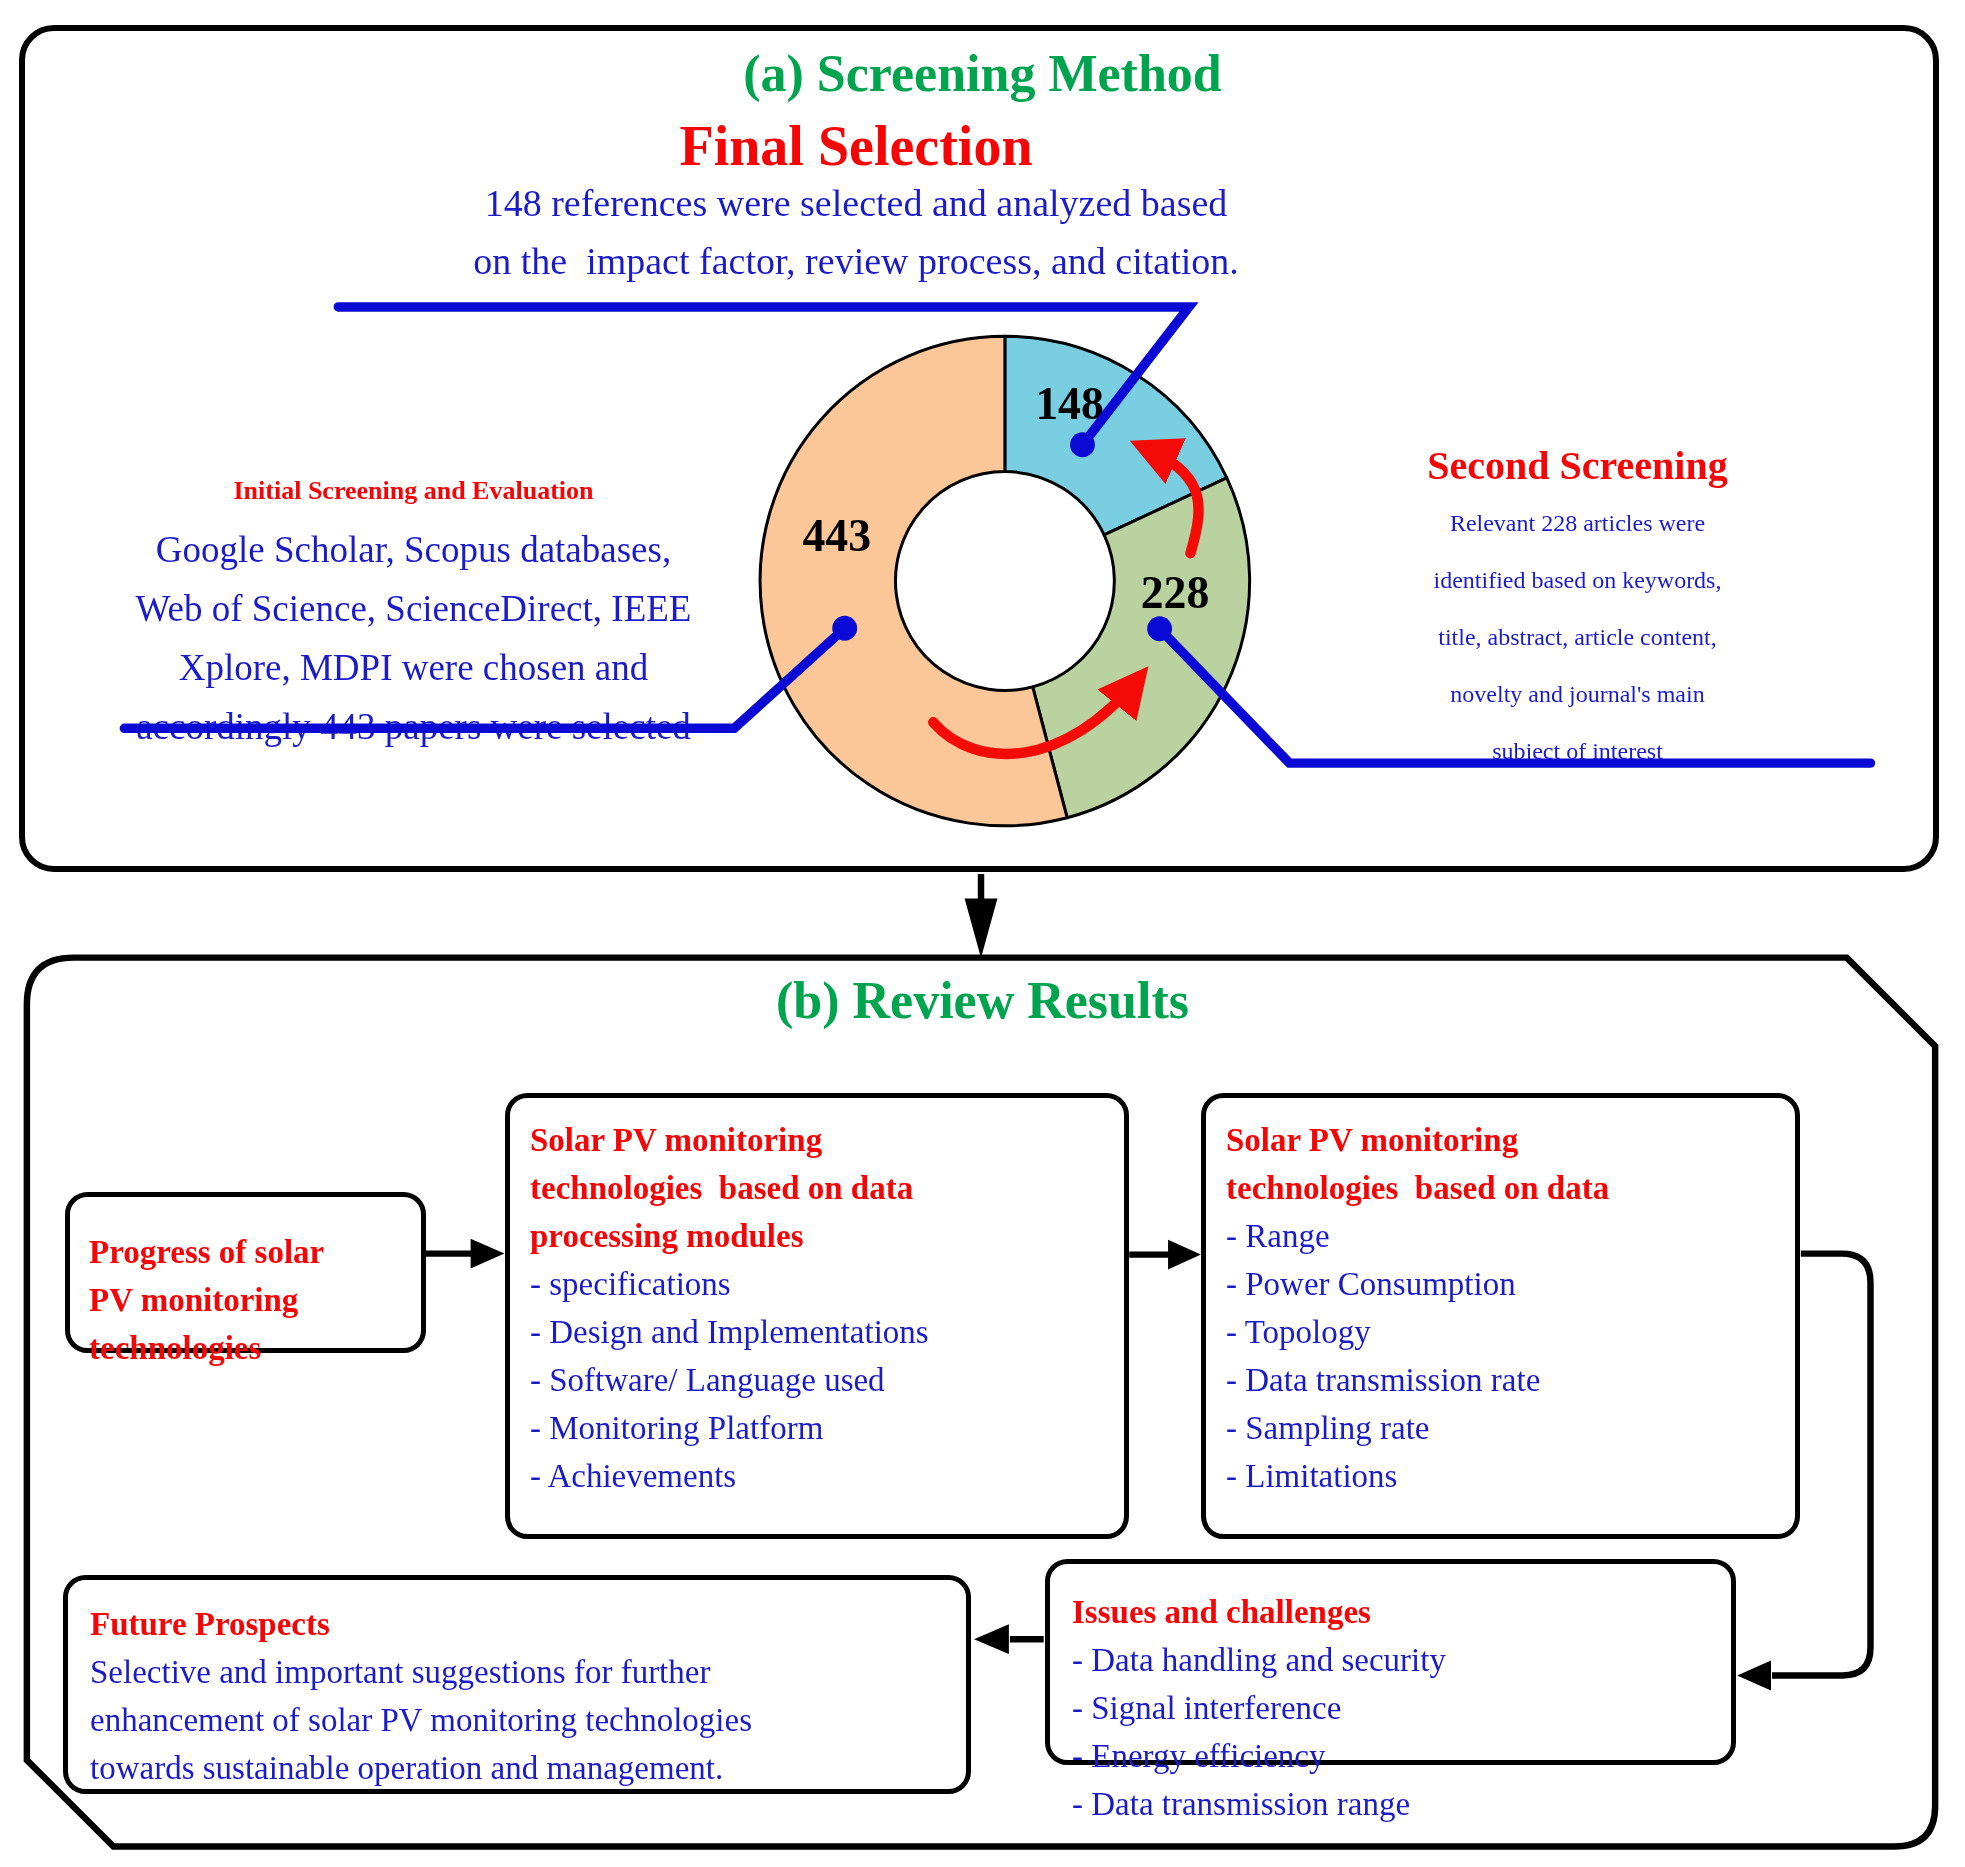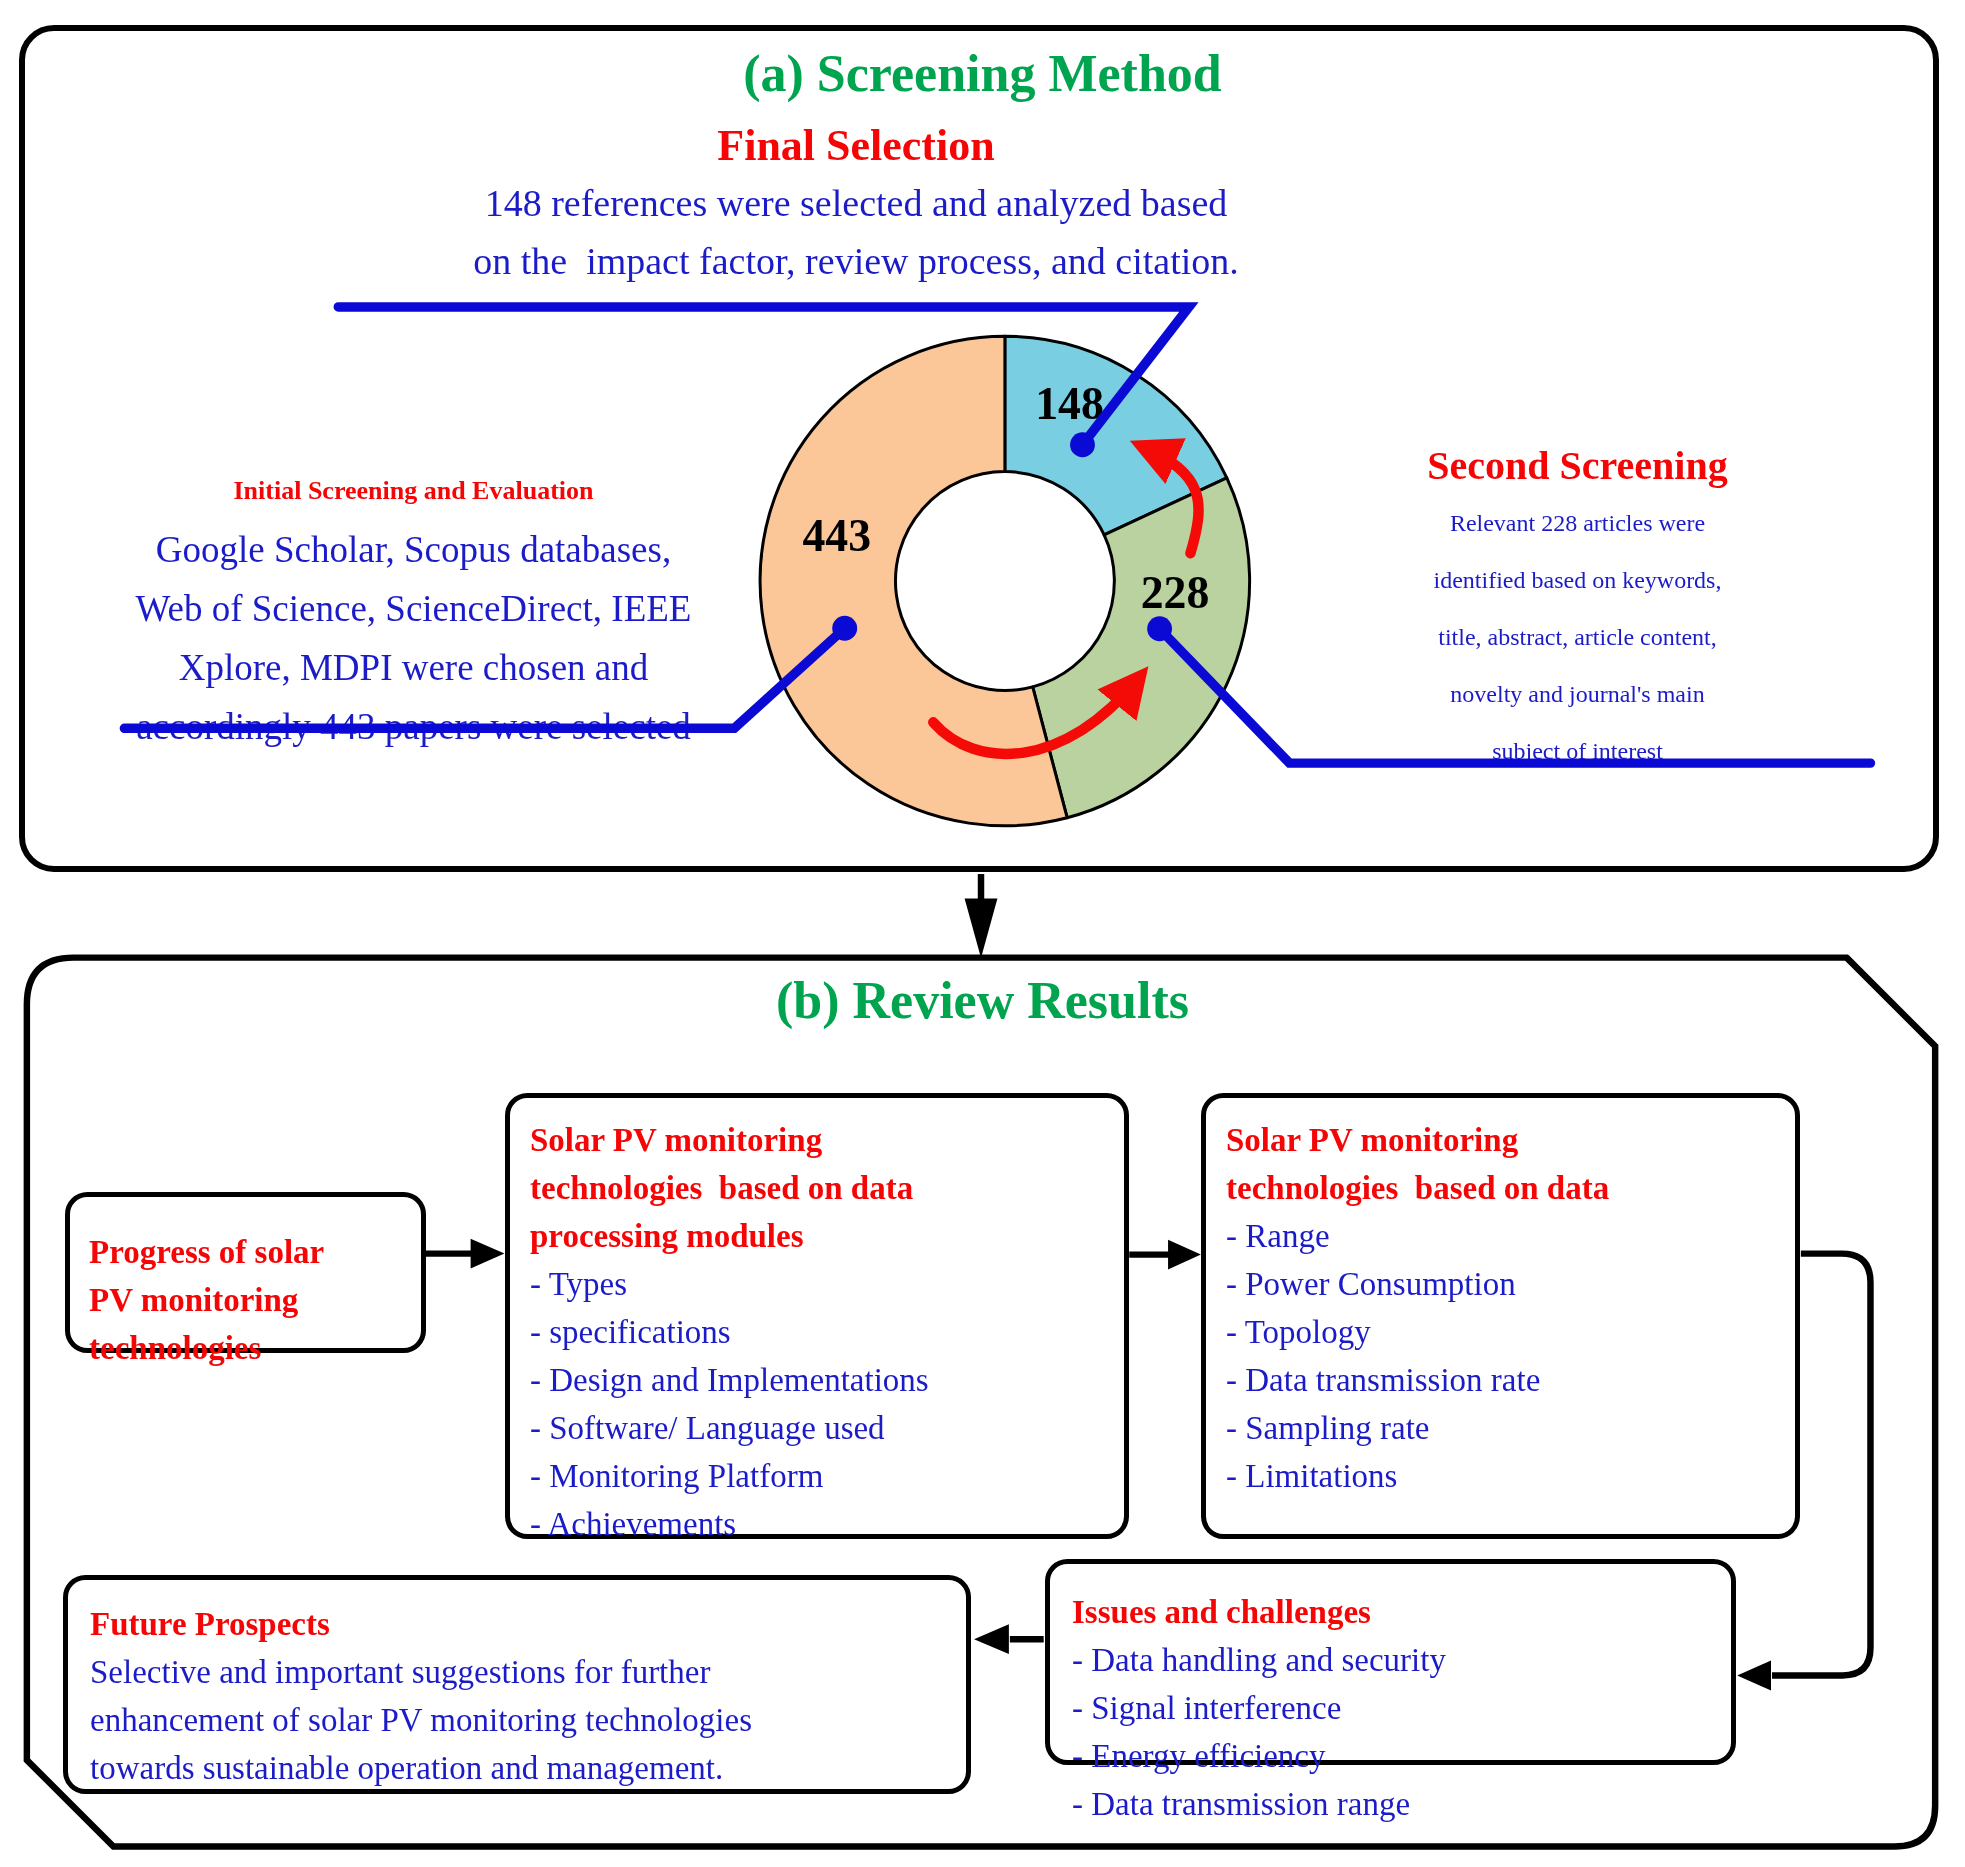--- a/index.html
+++ b/index.html
@@ -7,21 +7,21 @@
        font-family:"Liberation Serif","DejaVu Serif",serif;}
   .abs{position:absolute;}
   .t{white-space:pre;}
   .center{text-align:center;}
   #panelA{left:19px;top:25px;width:1908px;height:835px;border:6.5px solid #000;border-radius:35px;}
   #overlay{left:0;top:0;width:1965px;height:1867px;z-index:2;pointer-events:none;}
   .ptitle{width:1965px;font-size:52px;font-weight:bold;color:#00a44f;}
   .redhead{color:#f50505;font-weight:bold;}
   .blue{color:#1b1bc8;}
   #finalBlock{left:209px;top:118px;width:1294px;}
-  #finalBlock .redhead{font-size:44px;line-height:56px;}
+  #finalBlock .redhead{font-size:56px;line-height:56px;}
   #finalBlock .blue{font-size:38px;line-height:58px;}
   #leftBlock{left:65px;top:427px;width:697px;}
   #leftBlock .redhead{font-size:26px;line-height:59px;margin-top:34px;}
   #leftBlock .blue{font-size:37px;line-height:59px;}
   #rightBlock{left:1249px;top:437px;width:657px;}
   #rightBlock .redhead{font-size:40px;line-height:58px;}
   #rightBlock .blue{font-size:24px;line-height:57px;}
   #titleA{top:44px;}
   #titleB{top:971px;}
   .fbox{background:#fff;border:5.5px solid #000;border-radius:22.4px;z-index:3;box-sizing:border-box;margin-top:44px;}
@@ -122,21 +122,20 @@
 <div id="box1" class="abs fbox">
   <div class="redhead t">Progress of solar</div>
   <div class="redhead t">PV monitoring</div>
   <div class="redhead t">technologies</div>
 </div>
 
 <div id="box2" class="abs fbox">
   <div class="redhead t">Solar PV monitoring</div>
   <div class="redhead t">technologies  based on data</div>
   <div class="redhead t">processing modules</div>
-  <div class="blue t">- Types</div>
   <div class="blue t">- specifications</div>
   <div class="blue t">- Design and Implementations</div>
   <div class="blue t">- Software/ Language used</div>
   <div class="blue t">- Monitoring Platform</div>
   <div class="blue t">- Achievements</div>
 </div>
 
 <div id="box3" class="abs fbox">
   <div class="redhead t">Solar PV monitoring</div>
   <div class="redhead t">technologies  based on data</div>

